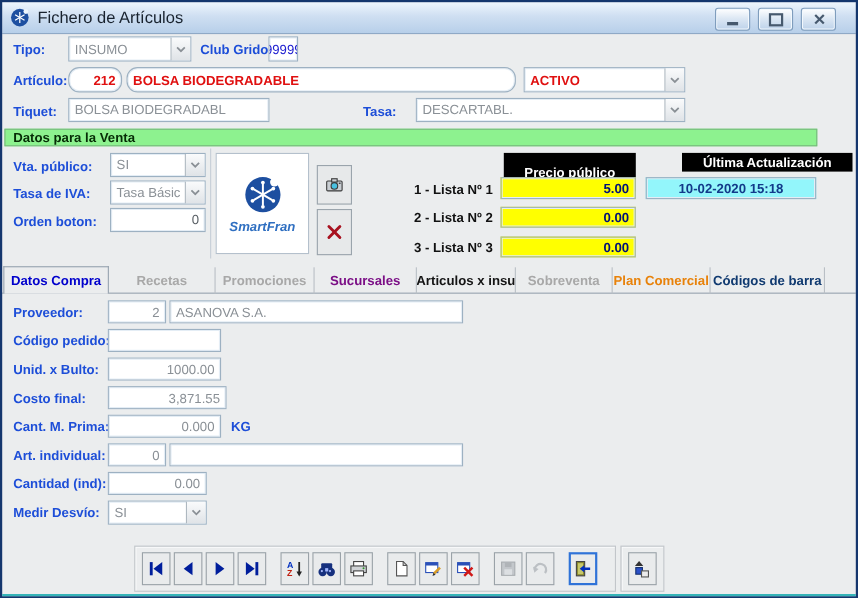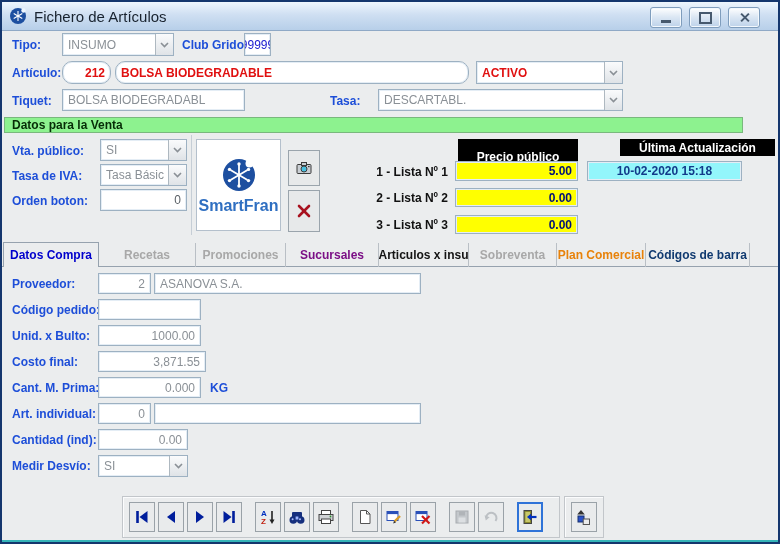--- a/index.html
+++ b/index.html
@@ -47,21 +47,21 @@
   
   .greenbar{position:absolute;left:4px;top:117px;width:739px;height:16px;background:#8df28f;
     border:1px solid #79b87d;box-sizing:border-box;display:flex;align-items:center;
     padding-left:7px;font-weight:bold;color:#062c06;}
 
   
   .vsep{position:absolute;left:191px;top:135px;width:1px;height:100px;background:#c6ced6;}
   .photo{position:absolute;left:196px;top:139px;width:85px;height:92px;background:#fff;
     border:1px solid #b4c0cc;box-sizing:border-box;display:flex;flex-direction:column;
     align-items:center;justify-content:center;}
-  .logo-text{font-weight:bold;font-size:16px;color:#2f6fc1;margin-top:2px;letter-spacing:0;}
+  .logo-text{font-weight:bold;font-style:italic;font-size:12px;color:#2f6fc1;margin-top:2px;letter-spacing:0;}
   .sqbtn{position:absolute;background:#e7e9ea;border:1px solid #9aa4ac;box-sizing:border-box;
     display:flex;align-items:center;justify-content:center;}
   .bhdr{position:absolute;background:#000;color:#fff;font-weight:bold;
     display:flex;align-items:center;justify-content:center;}
   .yellow{background:#ffff00;color:#001178;font-weight:bold;}
   .cyan{background:#93f6fb;color:#123a8a;font-weight:bold;}
   .lista-lbl{position:absolute;left:340px;width:108px;text-align:right;font-weight:bold;color:#111;}
 
   
   .tabline{position:absolute;left:2px;right:2px;top:266px;height:1px;background:#96a2ae;z-index:1;}

